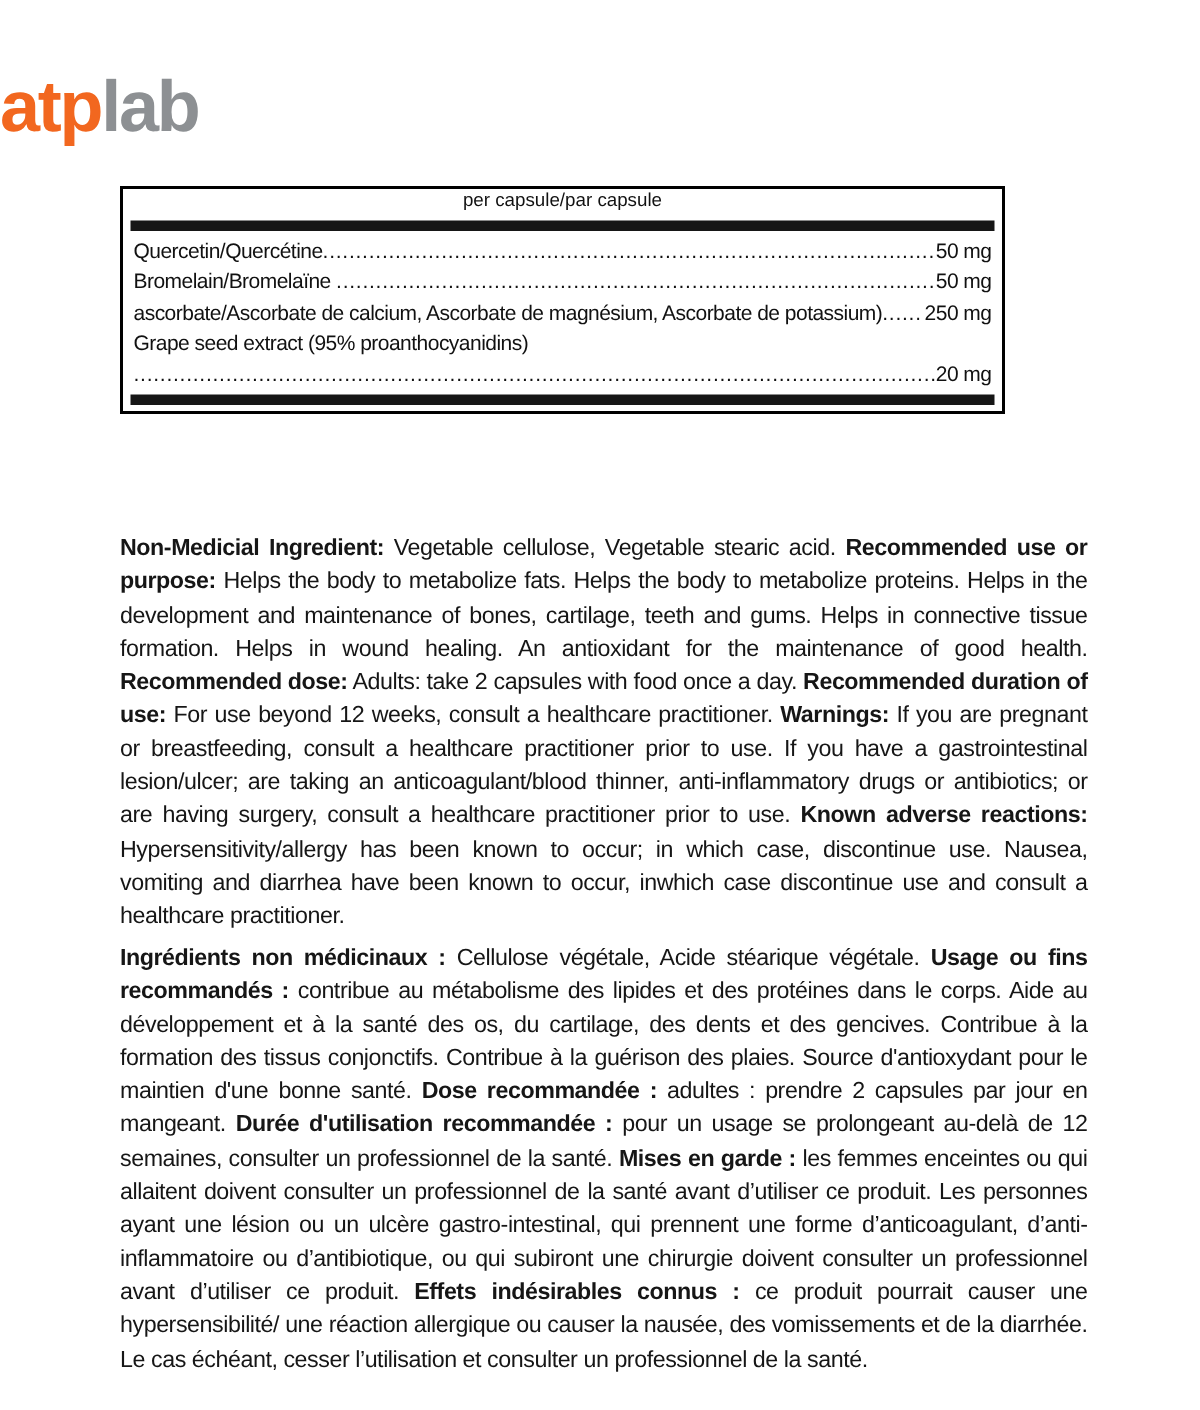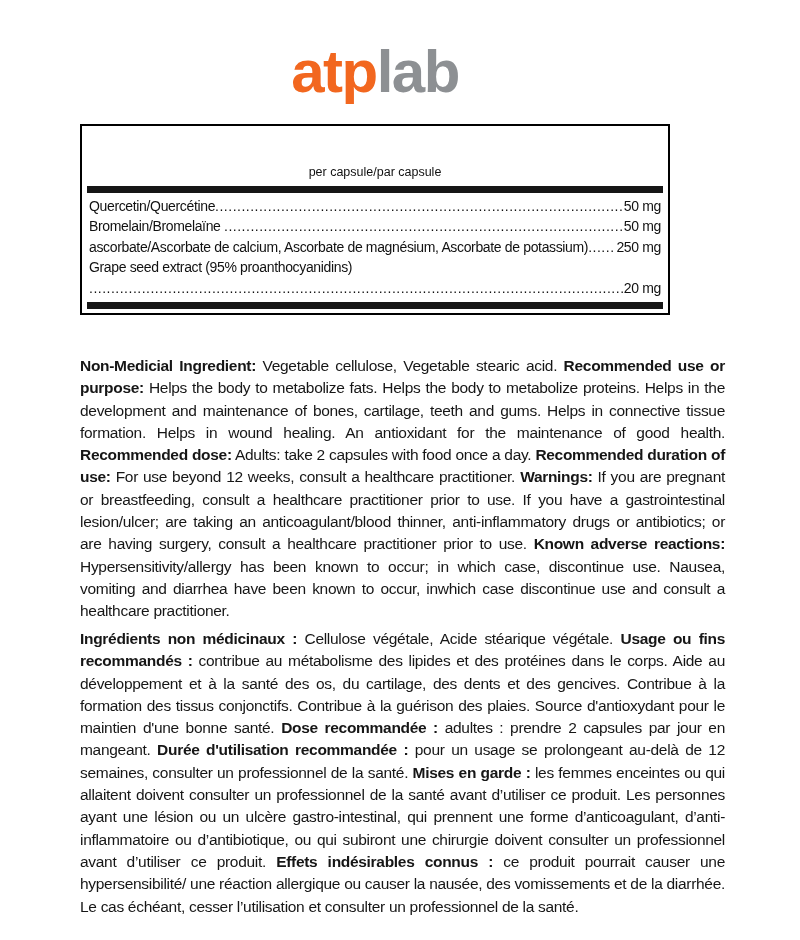--- a/index.html
+++ b/index.html
@@ -7,39 +7,39 @@
   body {
     width: 800px; height: 940px; overflow: hidden;
     font-family: "Liberation Sans", "DejaVu Sans", sans-serif;
     color: #161616;
   }
   .page { position: relative; width: 800px; height: 940px; background: #fff; }
 
   
   .logo {
     position: absolute; top: 44px; left: 0; width: 750px;
-    text-align: center; font-size: 60px; font-weight: bold;
+    text-align: left; font-size: 48px; font-weight: bold;
     letter-spacing: -1.5px; line-height: 56px;
   }
   .logo-atp { color: #F2671F; }
   .logo-lab { color: #8D9093; }
 
   
   .panel {
     position: absolute; top: 124px; left: 80px; width: 590px;
     border: 2.5px solid #000; background: #fff;
   }
   .panel-title {
     margin-top: 5px; text-align: center;
     font-size: 19.5px; font-weight: bold; letter-spacing: -0.2px;
     line-height: 23px; color: #111;
   }
   .panel-subtitle {
     text-align: center; font-size: 12.5px; line-height: 15px;
-    margin-bottom: 6px; color: #111; margin-top: 39px;
+    margin-bottom: 6px; color: #111;
   }
   .bar { height: 7px; background: #161616; margin: 0 5px; }
   .bar-bottom { margin-bottom: 4px; }
   .rows { padding: 3px 7px 4px 7px; }
   .ing-line {
     display: flex; align-items: baseline;
     font-size: 14px; line-height: 20.4px; letter-spacing: -0.35px;
     color: #111; white-space: pre;
   }
   .ing-name { white-space: pre; flex: 0 0 auto; }

